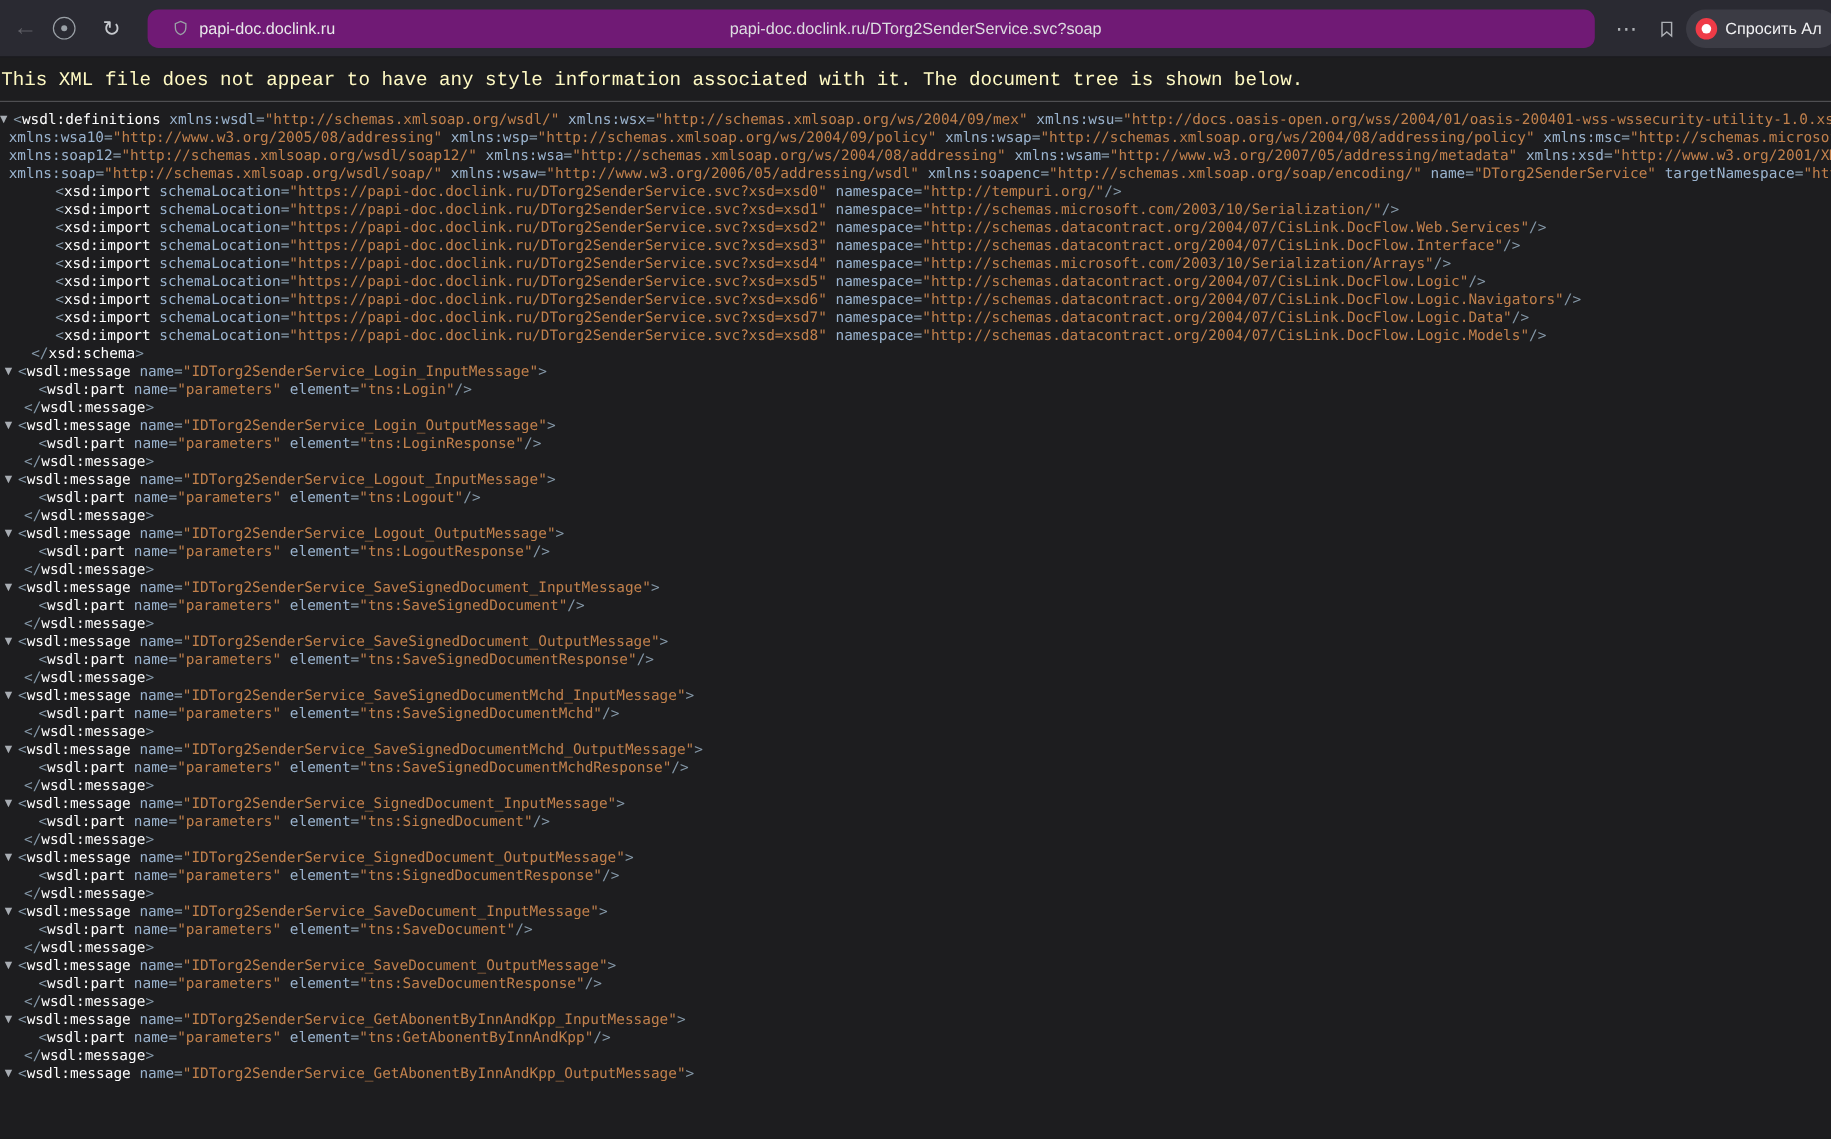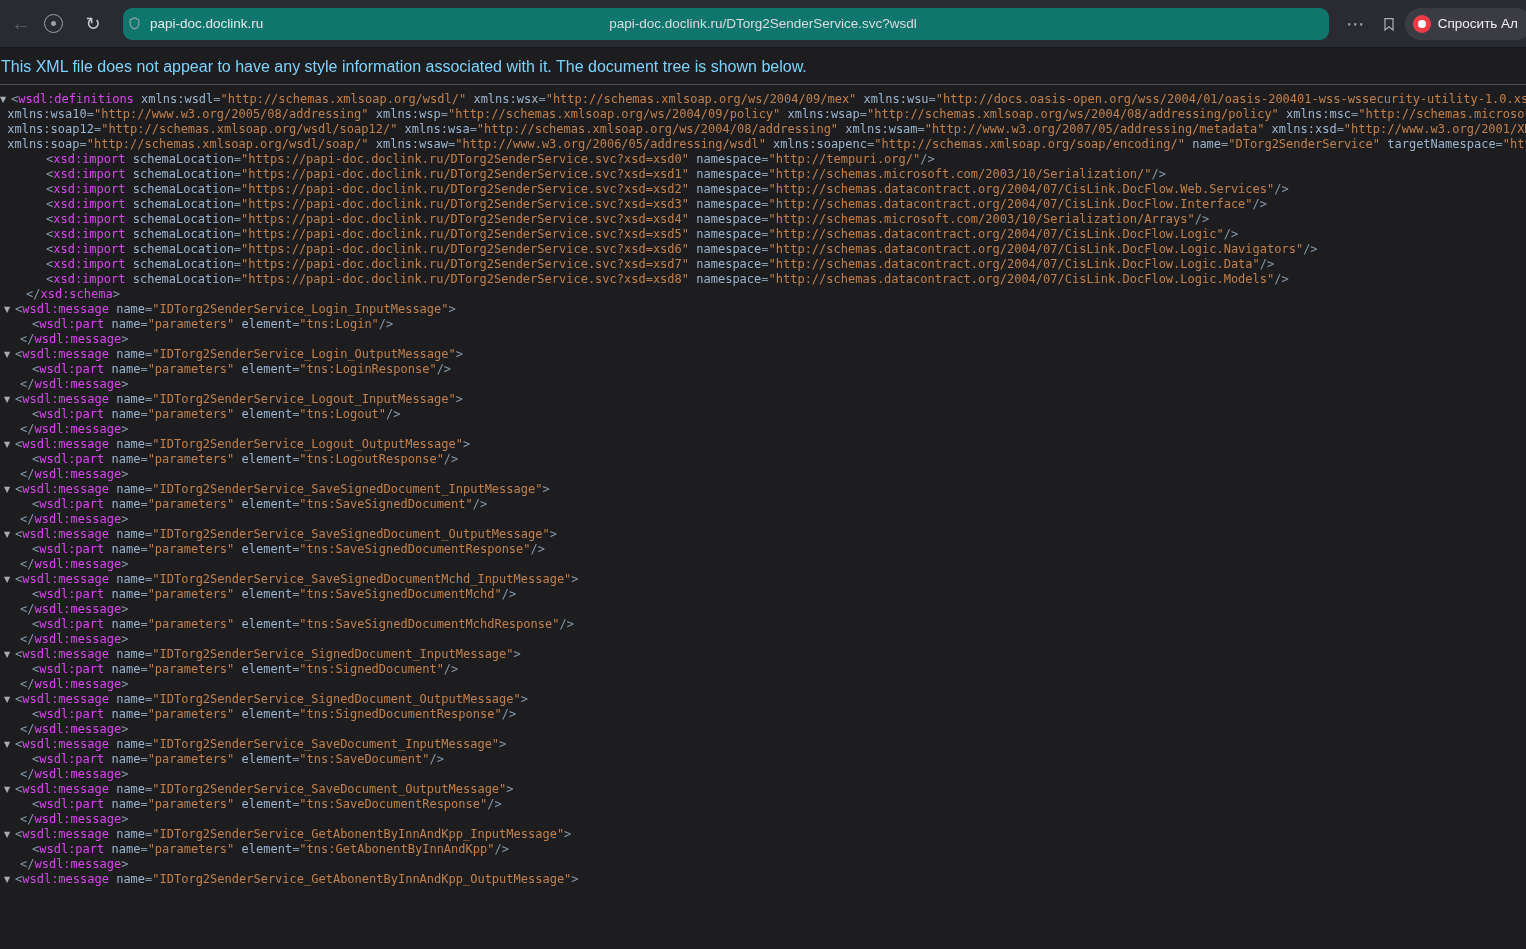--- a/index.html
+++ b/index.html
@@ -17,22 +17,22 @@
   .badge-circle {
     flex:0 0 auto; width:19px; height:19px; margin:0 10px 0 2px;
     border:1.6px solid #9aa0a6; border-radius:50%;
     display:flex; align-items:center; justify-content:center;
   }
   .badge-inner { width:5px; height:5px; border-radius:50%; background:#9aa0a6; }
   .refresh { width:40px; font-size:18px; }
 
   .urlbar {
     flex:1 1 auto; height:32px; margin:0 10px;
-    background:#0f766e; border-radius:9px;
-    display:flex; align-items:center; padding:0 4px;
+    background:#701a75; border-radius:9px;
+    display:flex; align-items:center; padding:0 20px;
     min-width:0;
   }
   .shield { display:flex; align-items:center; margin-right:8px; }
   .domain { color:#e8e8ea; font-size:13.5px; white-space:nowrap; }
   .center-url {
     position:absolute; left:50%; transform:translateX(-50%);
     color:#dcdce0; font-size:13.5px; white-space:nowrap; pointer-events:none;
   }
 
   .dots { width:34px; font-size:18px; color:#aeb1b6; letter-spacing:1px; }
@@ -46,40 +46,40 @@
   .alice-icon {
     width:18px; height:18px; border-radius:50%; background:#ef3b47;
     display:flex; align-items:center; justify-content:center;
   }
   .alice-dot { width:8px; height:8px; border-radius:50%; background:#ffffff; }
   .alice-label { color:#f0f0f2; font-size:13.5px; white-space:nowrap; }
 
   
   .content { width:1526px; height:900px; overflow:hidden; background:#1d1d1f; }
   .notice {
-    font-family:Liberation Sans, sans-serif;
-    font-size:16px; line-height:20px; color:#7dd3fc;
+    font-family:Liberation Mono, monospace;
+    font-size:16px; line-height:20px; color:#fef9c3;
     padding:9px 0 7px 1px; white-space:nowrap;
   }
   .divider { height:1px; background:#4f4f52; width:1526px; }
 
   .tree {
     padding-top:7px;
     font-family:"DejaVu Sans Mono", monospace;
     font-size:12px; line-height:15px;
     overflow:hidden; width:1526px;
   }
   .xline { white-space:pre; height:15px; overflow:hidden; }
   .arrow {
     display:inline-block; width:11px; color:#a8adb3;
     font-size:8px; vertical-align:1px; cursor:pointer;
     font-family:"DejaVu Sans", sans-serif;
   }
   .tk-p { color:#8598a8; }
-  .tk-t { color:#d946ef; }
+  .tk-t { color:#ffffff; }
   .tk-a { color:#9bb4cf; }
   .tk-v { color:#c1804c; }
 </style>
 </head>
 <body>
 
 <div class="chrome">
   <span class="nav-btn back">←</span>
 
   <span class="badge-circle">
@@ -90,21 +90,21 @@
 
   <div class="urlbar">
     <span class="shield">
       <svg width="15" height="15" viewBox="0 0 24 24" fill="none" stroke="#9aa0a6" stroke-width="1.8">
         <path d="M12 3 L19 6 v5 c0 5 -3 8.2 -7 9.6 C8 19.2 5 16 5 11 V6 Z"></path>
       </svg>
     </span>
     <span class="domain">papi-doc.doclink.ru</span>
   </div>
 
-  <span class="center-url">papi-doc.doclink.ru/DTorg2SenderService.svc?wsdl</span>
+  <span class="center-url">papi-doc.doclink.ru/DTorg2SenderService.svc?soap</span>
 
   <span class="nav-btn dots">⋯</span>
 
   <span class="bookmark">
     <svg width="16" height="16" viewBox="0 0 24 24" fill="none" stroke="#aeb1b6" stroke-width="1.8">
       <path d="M6 4 h12 v17 l-6 -5 -6 5 Z"></path>
     </svg>
   </span>
 
   <div class="alice">
@@ -147,20 +147,21 @@
       <div class="xline" style="padding-left: 20px;"><span class="tk-p">&lt;/</span><span class="tk-t">wsdl:message</span><span class="tk-p">&gt;</span></div>
       <div class="xline" style="padding-left: 4px;"><span class="arrow">▼</span><span class="tk-p">&lt;</span><span class="tk-t">wsdl:message</span><span class="tk-a"> name</span><span class="tk-p">=</span><span class="tk-v">"IDTorg2SenderService_SaveSignedDocument_InputMessage"</span><span class="tk-p">&gt;</span></div>
       <div class="xline" style="padding-left: 32px;"><span class="tk-p">&lt;</span><span class="tk-t">wsdl:part</span><span class="tk-a"> name</span><span class="tk-p">=</span><span class="tk-v">"parameters"</span><span class="tk-a"> element</span><span class="tk-p">=</span><span class="tk-v">"tns:SaveSignedDocument"</span><span class="tk-p">/&gt;</span></div>
       <div class="xline" style="padding-left: 20px;"><span class="tk-p">&lt;/</span><span class="tk-t">wsdl:message</span><span class="tk-p">&gt;</span></div>
       <div class="xline" style="padding-left: 4px;"><span class="arrow">▼</span><span class="tk-p">&lt;</span><span class="tk-t">wsdl:message</span><span class="tk-a"> name</span><span class="tk-p">=</span><span class="tk-v">"IDTorg2SenderService_SaveSignedDocument_OutputMessage"</span><span class="tk-p">&gt;</span></div>
       <div class="xline" style="padding-left: 32px;"><span class="tk-p">&lt;</span><span class="tk-t">wsdl:part</span><span class="tk-a"> name</span><span class="tk-p">=</span><span class="tk-v">"parameters"</span><span class="tk-a"> element</span><span class="tk-p">=</span><span class="tk-v">"tns:SaveSignedDocumentResponse"</span><span class="tk-p">/&gt;</span></div>
       <div class="xline" style="padding-left: 20px;"><span class="tk-p">&lt;/</span><span class="tk-t">wsdl:message</span><span class="tk-p">&gt;</span></div>
       <div class="xline" style="padding-left: 4px;"><span class="arrow">▼</span><span class="tk-p">&lt;</span><span class="tk-t">wsdl:message</span><span class="tk-a"> name</span><span class="tk-p">=</span><span class="tk-v">"IDTorg2SenderService_SaveSignedDocumentMchd_InputMessage"</span><span class="tk-p">&gt;</span></div>
       <div class="xline" style="padding-left: 32px;"><span class="tk-p">&lt;</span><span class="tk-t">wsdl:part</span><span class="tk-a"> name</span><span class="tk-p">=</span><span class="tk-v">"parameters"</span><span class="tk-a"> element</span><span class="tk-p">=</span><span class="tk-v">"tns:SaveSignedDocumentMchd"</span><span class="tk-p">/&gt;</span></div>
       <div class="xline" style="padding-left: 20px;"><span class="tk-p">&lt;/</span><span class="tk-t">wsdl:message</span><span class="tk-p">&gt;</span></div>
+      <div class="xline" style="padding-left: 4px;"><span class="arrow">▼</span><span class="tk-p">&lt;</span><span class="tk-t">wsdl:message</span><span class="tk-a"> name</span><span class="tk-p">=</span><span class="tk-v">"IDTorg2SenderService_SaveSignedDocumentMchd_OutputMessage"</span><span class="tk-p">&gt;</span></div>
       <div class="xline" style="padding-left: 32px;"><span class="tk-p">&lt;</span><span class="tk-t">wsdl:part</span><span class="tk-a"> name</span><span class="tk-p">=</span><span class="tk-v">"parameters"</span><span class="tk-a"> element</span><span class="tk-p">=</span><span class="tk-v">"tns:SaveSignedDocumentMchdResponse"</span><span class="tk-p">/&gt;</span></div>
       <div class="xline" style="padding-left: 20px;"><span class="tk-p">&lt;/</span><span class="tk-t">wsdl:message</span><span class="tk-p">&gt;</span></div>
       <div class="xline" style="padding-left: 4px;"><span class="arrow">▼</span><span class="tk-p">&lt;</span><span class="tk-t">wsdl:message</span><span class="tk-a"> name</span><span class="tk-p">=</span><span class="tk-v">"IDTorg2SenderService_SignedDocument_InputMessage"</span><span class="tk-p">&gt;</span></div>
       <div class="xline" style="padding-left: 32px;"><span class="tk-p">&lt;</span><span class="tk-t">wsdl:part</span><span class="tk-a"> name</span><span class="tk-p">=</span><span class="tk-v">"parameters"</span><span class="tk-a"> element</span><span class="tk-p">=</span><span class="tk-v">"tns:SignedDocument"</span><span class="tk-p">/&gt;</span></div>
       <div class="xline" style="padding-left: 20px;"><span class="tk-p">&lt;/</span><span class="tk-t">wsdl:message</span><span class="tk-p">&gt;</span></div>
       <div class="xline" style="padding-left: 4px;"><span class="arrow">▼</span><span class="tk-p">&lt;</span><span class="tk-t">wsdl:message</span><span class="tk-a"> name</span><span class="tk-p">=</span><span class="tk-v">"IDTorg2SenderService_SignedDocument_OutputMessage"</span><span class="tk-p">&gt;</span></div>
       <div class="xline" style="padding-left: 32px;"><span class="tk-p">&lt;</span><span class="tk-t">wsdl:part</span><span class="tk-a"> name</span><span class="tk-p">=</span><span class="tk-v">"parameters"</span><span class="tk-a"> element</span><span class="tk-p">=</span><span class="tk-v">"tns:SignedDocumentResponse"</span><span class="tk-p">/&gt;</span></div>
       <div class="xline" style="padding-left: 20px;"><span class="tk-p">&lt;/</span><span class="tk-t">wsdl:message</span><span class="tk-p">&gt;</span></div>
       <div class="xline" style="padding-left: 4px;"><span class="arrow">▼</span><span class="tk-p">&lt;</span><span class="tk-t">wsdl:message</span><span class="tk-a"> name</span><span class="tk-p">=</span><span class="tk-v">"IDTorg2SenderService_SaveDocument_InputMessage"</span><span class="tk-p">&gt;</span></div>
       <div class="xline" style="padding-left: 32px;"><span class="tk-p">&lt;</span><span class="tk-t">wsdl:part</span><span class="tk-a"> name</span><span class="tk-p">=</span><span class="tk-v">"parameters"</span><span class="tk-a"> element</span><span class="tk-p">=</span><span class="tk-v">"tns:SaveDocument"</span><span class="tk-p">/&gt;</span></div>

